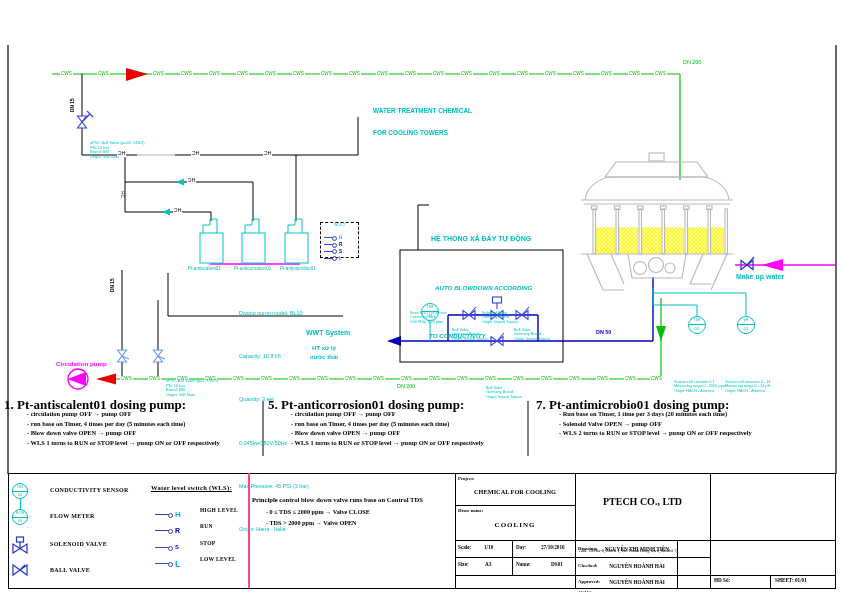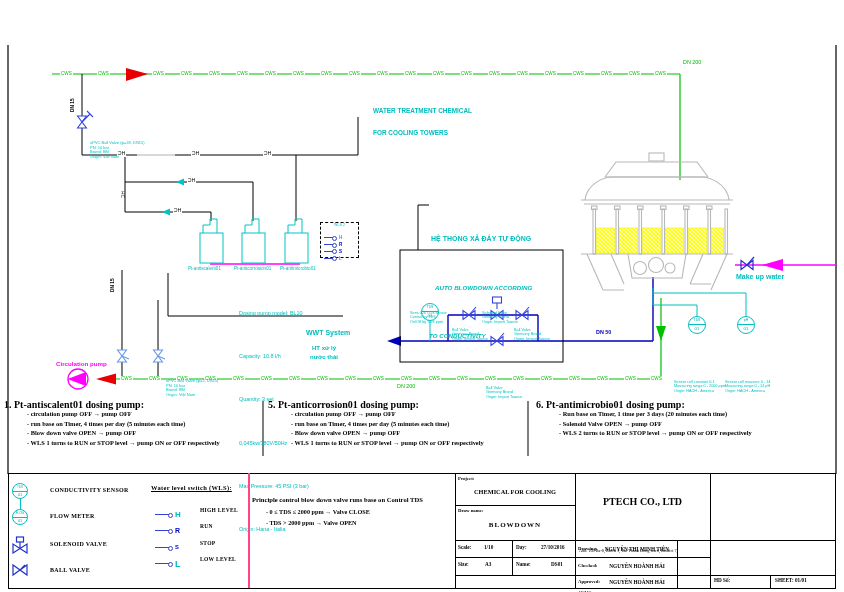--- a/index.html
+++ b/index.html
@@ -26,21 +26,21 @@
   .circ .ct{display:block;font-size:3.4px;line-height:7.2px;height:7.2px;border-bottom:1px solid #00c0c0}
   .circ .cb{display:block;font-size:4.4px;line-height:7px}
   .specs span{display:block;font-size:5.4px;line-height:6.5px;color:#00bdbd}
   .wlsbox{position:absolute;left:320px;top:222px;width:37px;height:34px;border:1px dashed #000;background:#fff}
   .wlsbox .wt{display:block;font-size:3.6px;line-height:5px;color:#00bdbd;text-align:center}
   .wlsr{display:block;height:6.8px;padding-left:3px}
   .wlsr i{display:inline-block;width:9px;height:1px;background:#3344cc;vertical-align:middle;position:relative}
   .wlsr i:after{content:"";position:absolute;right:-4px;top:-1.5px;width:3px;height:3px;border:.8px solid #3344cc;border-radius:50%}
   .wlsr b{font-size:4.6px;vertical-align:middle;margin-left:6px}
   .note{position:absolute;top:400px;font-family:"Liberation Serif","DejaVu Serif",serif;font-weight:bold}
-  .note .nt{font-size:10px;line-height:9px}
+  .note .nt{font-size:13px;line-height:9px}
   .note .ni{font-size:6.4px;line-height:9.6px;margin-left:23px}
   .lg{position:absolute;font-size:6px;font-weight:bold;font-family:"Liberation Serif","DejaVu Serif",serif;letter-spacing:.3px}
   .tb{position:absolute;font-weight:bold;font-size:5.2px;font-family:"Liberation Serif","DejaVu Serif",serif}
   .ctr{text-align:center}
   .addr span{display:block;font-size:4.2px;line-height:5.7px;font-family:"Liberation Serif","DejaVu Serif",serif}
 </style>
 </head>
 <body>
 
 <div class="sheet">
@@ -340,21 +340,21 @@
     <div class="ni">- WLS 1 turns to RUN or STOP level → pump ON or OFF respectively</div>
   </div>
   <div class="note" style="left:268px;width:258px">
     <div class="nt">5. Pt-anticorrosion01 dosing pump:</div>
     <div class="ni">- circulation pump OFF → pump OFF</div>
     <div class="ni">- run base on Timer, 4 times per day (5 minutes each time)</div>
     <div class="ni">- Blow down valve OPEN → pump OFF</div>
     <div class="ni">- WLS 1 turns to RUN or STOP level → pump ON or OFF respectively</div>
   </div>
   <div class="note" style="left:536px;width:300px">
-    <div class="nt">6. Pt-antimicrobio01 dosing pump:</div>
+    <div class="nt">7. Pt-antimicrobio01 dosing pump:</div>
     <div class="ni">- Run base on Timer, 1 time per 3 days  (20 minutes each time)</div>
     <div class="ni">- Solenoid Valve OPEN → pump OFF</div>
     <div class="ni">- WLS 2 turns to RUN or STOP level → pump ON or OFF respectively</div>
   </div>
 
   <div class="ln" style="left:8px;top:473px;width:828px;height:1.2px"></div>
   <div class="ln" style="left:8px;top:588px;width:828px;height:1.2px"></div>
   <div class="ln" style="left:8px;top:473px;width:1.2px;height:116px"></div>
   <div class="ln" style="left:835px;top:473px;width:1.2px;height:116px"></div>
   <div class="ln pk" style="left:248px;top:473px;width:1.5px;height:115px"></div>
@@ -405,21 +405,21 @@
   <div class="ln" style="left:770px;top:575px;width:1px;height:13px"></div>
   <div class="ln" style="left:512px;top:540px;width:1px;height:35px"></div>
   <div class="ln" style="left:455px;top:505px;width:120px;height:1px"></div>
   <div class="ln" style="left:455px;top:540px;width:381px;height:1px"></div>
   <div class="ln" style="left:455px;top:557px;width:255px;height:1px"></div>
   <div class="ln" style="left:455px;top:575px;width:381px;height:1px"></div>
 
   <span class="t tb" style="left:458px;top:476px;font-size:4.8px">Project:</span>
   <span class="t tb ctr" style="left:455px;top:488px;width:120px;font-size:6.3px">CHEMICAL FOR COOLING</span>
   <span class="t tb" style="left:458px;top:508px;font-size:4.8px">Draw name:</span>
-  <span class="t tb ctr" style="left:455px;top:521px;width:120px;font-size:7px;letter-spacing:1px">BLOWDOWN</span>
+  <span class="t tb ctr" style="left:455px;top:521px;width:120px;font-size:7px;letter-spacing:1px">COOLING</span>
   <span class="t tb" style="left:458px;top:545px">Scale:</span>
   <span class="t tb" style="left:484px;top:545px">1/10</span>
   <span class="t tb" style="left:516px;top:545px">Day:</span>
   <span class="t tb" style="left:541px;top:545px">27/10/2016</span>
   <span class="t tb" style="left:458px;top:562px">Size:</span>
   <span class="t tb" style="left:485px;top:562px">A3</span>
   <span class="t tb" style="left:516px;top:562px">Name:</span>
   <span class="t tb" style="left:551px;top:562px">DS01</span>
 
   <span class="t tb ctr" style="left:577px;top:496px;width:131px;font-size:10px">PTECH CO., LTD</span>

